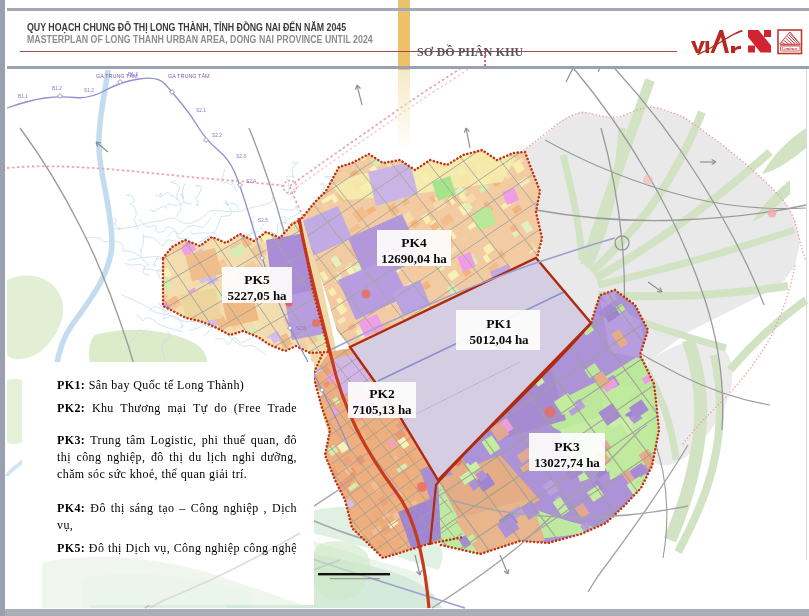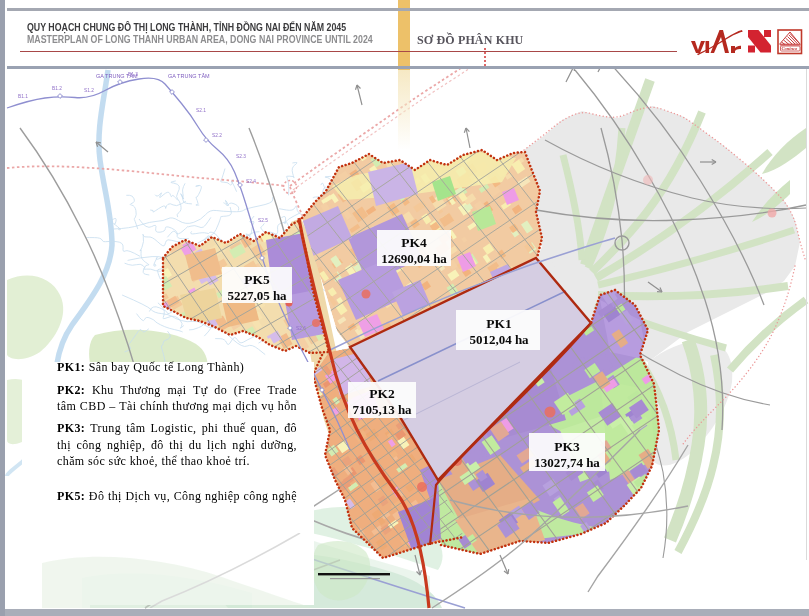--- a/index.html
+++ b/index.html
@@ -952,31 +952,34 @@
 </svg>
 
 <div class="abs" style="left:22px;top:362px;width:292px;height:243px;background:#fff;"></div>
 
 <svg xmlns="http://www.w3.org/2000/svg" width="300" height="75" viewBox="0 0 300 75" style="position:absolute;left:22px;top:533px;opacity:0.42">
 <path d="M20,30 C70,18 140,24 200,44 C240,58 270,68 290,75 L20,75 Z" fill="#dcecd8"></path>
 <path d="M60,45 C110,35 170,42 230,60 L230,75 L60,75 Z" fill="#d2e8d2"></path>
 <path d="M278,0 C240,22 190,48 140,68 L128,75" fill="none" stroke="#a8a8a8" stroke-width="1.6"></path>
 </svg>
 
-<div class="abs" style="left:57px;top:359px;width:240px;font-family:'Liberation Serif',serif;
+<div class="abs" style="left:57px;top:377px;width:240px;font-family:'Liberation Serif',serif;
      font-size:12px;letter-spacing:0.4px;line-height:16.7px;color:#000;">
   <div style="margin-bottom:5.8px;"><b>PK1:</b> Sân bay Quốc tế Long Thành)</div>
-  <div style="margin-bottom:5px;">
+  <div style="margin-bottom:16px;">
     <div class="jl"><b>PK2:</b> Khu Thương mại Tự do (Free Trade</div>
-    <div class="jl">tâm CBD – Tài chính thương mại dịch vụ hỗn</div>
   </div>
   <div style="margin-bottom:18px;">
     <div class="jl"><b>PK3:</b> Trung tâm Logistic, phi thuế quan, đô</div>
     <div class="jl">thị công nghiệp, đô thị du lịch nghỉ dưỡng,</div>
-    <div>chăm sóc sức khoẻ, thể thao khoẻ trí.</div>
+    <div>chăm sóc sức khoẻ, thể quan giải trí.</div>
+  </div>
+  <div style="margin-bottom:5.8px;">
+    <div class="jl"><b>PK4:</b> Đô thị sáng tạo – Công nghiệp , Dịch</div>
+    <div>vụ,</div>
   </div>
   <div>
     <div class="jl"><b>PK5:</b> Đô thị Dịch vụ, Công nghiệp công nghệ</div>
   </div>
 </div>
 
 <div class="abs" style="left:0;top:0;width:809px;height:66px;background:#fff;"></div>
 
 <div class="abs" style="left:398px;top:0;width:12px;height:70px;background:#edc169;"></div>
 <div class="abs" style="left:398px;top:70px;width:12px;height:80px;background:linear-gradient(#f6e9c4,rgba(250,240,210,0));"></div>
@@ -990,21 +993,21 @@
 <div class="abs" style="left:7px;top:66px;width:802px;height:2.5px;background:#9aa2b2;"></div>
 
 <div class="abs" style="left:5px;top:609px;width:804px;height:7px;background:#a9aeb9;"></div>
 
 <div class="abs" style="left:26.5px;top:20.5px;font-size:11px;font-weight:bold;color:#3a3a3c;white-space:nowrap;transform:scaleX(0.80);transform-origin:0 0;">QUY HOẠCH CHUNG ĐÔ THỊ LONG THÀNH, TỈNH ĐỒNG NAI ĐẾN NĂM 2045</div>
 
 <div class="abs" style="left:26.5px;top:34px;font-size:10px;font-weight:bold;color:#8d8d8f;white-space:nowrap;transform:scaleX(0.88);transform-origin:0 0;">MASTERPLAN OF LONG THANH URBAN AREA, DONG NAI PROVINCE UNTIL 2024</div>
 
 <div class="abs" style="left:20px;top:51px;width:657px;height:1.2px;background:#a84848;"></div>
 
-<div class="abs" style="left:417px;top:33px;font-family:'Liberation Serif',serif;font-size:12px;font-weight:bold;color:#57545c;letter-spacing:0.15px;white-space:nowrap;">SƠ ĐỒ PHÂN KHU</div>
+<div class="abs" style="left:417px;top:45px;font-family:'Liberation Serif',serif;font-size:12px;font-weight:bold;color:#57545c;letter-spacing:0.15px;white-space:nowrap;">SƠ ĐỒ PHÂN KHU</div>
 
 <svg class="abs" style="left:685px;top:25px;" width="120" height="32" viewBox="685 25 120 32" xmlns="http://www.w3.org/2000/svg">
 
   <g fill="#b5291f" stroke="none">
     <polygon points="691,41 695,41 698,50 701,41 705,41 700,53 696,53"></polygon>
     <rect x="705.5" y="41" width="3.6" height="12"></rect>
     <polygon points="719.5,30 723,30 729,53 725,53 721,37 714,53 710.5,53"></polygon>
     <path d="M697,54 C706,50 717,44 726,38 C732,34 738,31 742,30 L742.6,31.8 C737,33 730,37 723,41.5 C715,46.5 705,51.5 698,55.2 Z"></path>
     <path d="M731,46 L735,46 L735,48 C736.5,46.5 738.5,45.5 741,45.8 L741,49 C738,48.6 736,49.6 735,51 L735,53 L731,53 Z"></path>
   </g>

